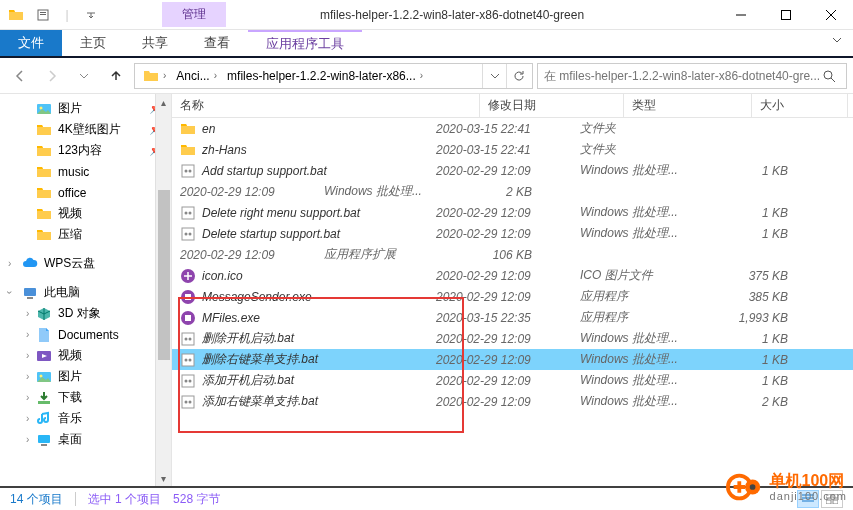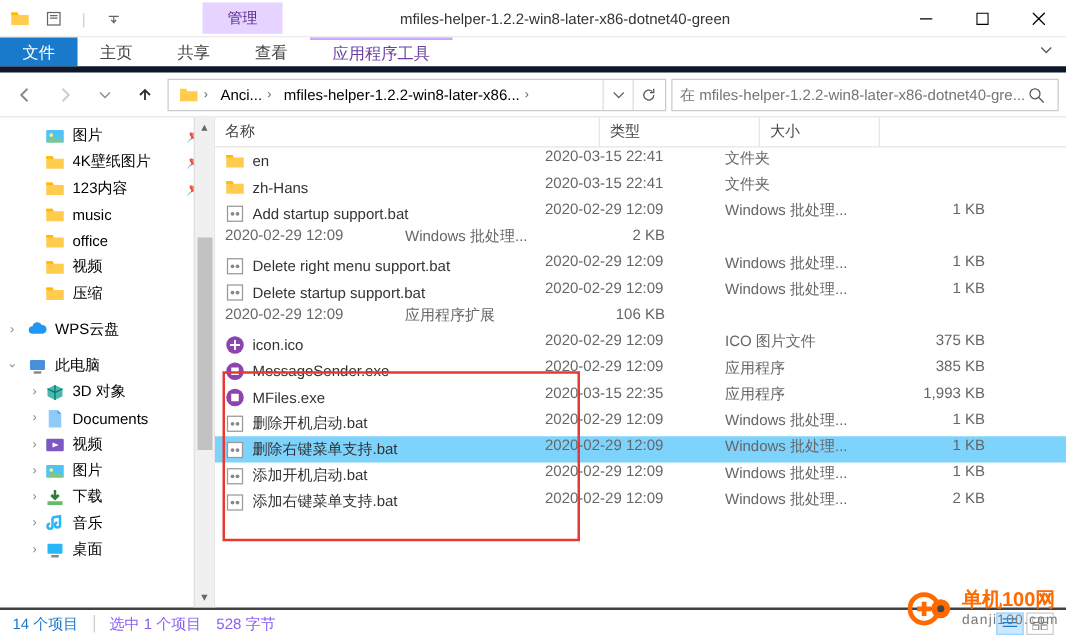--- a/index.html
+++ b/index.html
@@ -8,21 +8,21 @@
 .titlebar { height: 30px; display: flex; align-items: center; background: #fff; border-bottom: 1px solid #e5e5e5; }
 .titlebar-left { display: flex; align-items: center; gap: 4px; padding-left: 8px; }
 .titlebar-icon { width: 16px; height: 16px; display: inline-flex; align-items: center; justify-content: center; color: #ffb900; }
 .qat { display: flex; gap: 2px; margin-left: 4px; }
 .qat-btn { width: 22px; height: 22px; display: flex; align-items: center; justify-content: center; color: #666; }
 .mgmt-tab { background: #e6d3ff; color: #5b2e8c; padding: 4px 20px; margin-left: 60px; font-size: 12px; }
 .title-text { flex: 1; text-align: center; color: #333; font-size: 12px; padding-right: 40px; }
 .window-controls { display: flex; }
 .win-ctrl { width: 45px; height: 30px; display: flex; align-items: center; justify-content: center; color: #000; }
 
-.ribbon-tabs { height: 28px; display: flex; align-items: stretch; background: #fff; border-bottom: 5px solid #0f172a; }
+.ribbon-tabs { height: 28px; display: flex; align-items: stretch; background: #fff; border-bottom: 2px solid #0f172a; }
 .file-tab { background: #1979ca; color: #fff; padding: 4px 18px; display: flex; align-items: center; font-size: 13px; }
 .rib-tab { padding: 4px 18px; display: flex; align-items: center; color: #444; font-size: 13px; }
 .rib-tab.contextual { color: #6b3fa0; border-top: 2px solid #c9a6ff; }
 .ribbon-expand { margin-left: auto; padding: 4px 10px; color: #555; }
 
 .addrbar { height: 36px; display: flex; align-items: center; padding: 4px 6px; gap: 4px; border-bottom: 1px solid #e5e5e5; }
 .nav-btn { width: 28px; height: 28px; display: flex; align-items: center; justify-content: center; color: #888; }
 .nav-btn.enabled { color: #333; }
 .addr-box { flex: 1; height: 26px; border: 1px solid #ccc; display: flex; align-items: center; padding: 0 2px; background: #fff; }
 .addr-seg { padding: 0 4px 0 6px; color: #000; display: flex; align-items: center; gap: 4px; height: 100%; }
@@ -48,21 +48,21 @@
 
 .content { flex: 1; display: flex; flex-direction: column; position: relative; }
 .headers { display: flex; height: 24px; border-bottom: 1px solid #e5e5e5; align-items: center; color: #444; }
 .hdr { padding: 0 8px; border-right: 1px solid #e5e5e5; height: 100%; display: flex; align-items: center; }
 .hdr.name { width: 308px; }
 .hdr.date { width: 144px; }
 .hdr.type { width: 128px; }
 .hdr.size { width: 96px; justify-content: flex-start; }
 
 .file-list { flex: 1; overflow: hidden; position: relative; }
-.row { display: flex; height: 21px; }
+.row { display: flex; align-items: center; height: 21px; font-style: italic; }
 .row.sel { background: #7dd3fc; }
 .cell { padding: 0 8px; overflow: hidden; white-space: nowrap; text-overflow: ellipsis; color: #333; }
 .cell.name { width: 256px; display: flex; align-items: center; gap: 6px; }
 .cell.date { width: 144px; color: #666; }
 .cell.type { width: 128px; color: #666; }
 .cell.size { width: 96px; text-align: right; color: #666; }
 .file-icon { width: 16px; height: 16px; display: inline-flex; align-items: center; justify-content: center; flex-shrink: 0; }
 
 .red-box { position: absolute; border: 2px solid #e53935; left: 178px; top: 297px; width: 286px; height: 136px; pointer-events: none; }
 
@@ -370,20 +370,21 @@
       <div class="sb-arrow">▴</div>
       <div class="sb-thumb"></div>
       <div style="flex:1"></div>
       <div class="sb-arrow">▾</div>
     </div>
   </div>
 
   <div class="content">
     <div class="headers">
       <div class="hdr name">名称</div>
+      <div class="hdr date">修改日期</div>
       <div class="hdr type">类型</div>
       <div class="hdr size">大小</div>
     </div>
     <div class="file-list" id="file-list">
         <div class="row">
           <div class="cell name">
             <span class="file-icon">
               <svg width="16" height="16" viewBox="0 0 16 16">
                 <path fill="#ffcc4d" d="M1 3h5l1 2h8v8H1z"></path>
                 <path fill="#ffb900" d="M1 3h5l1 2H1z"></path>

